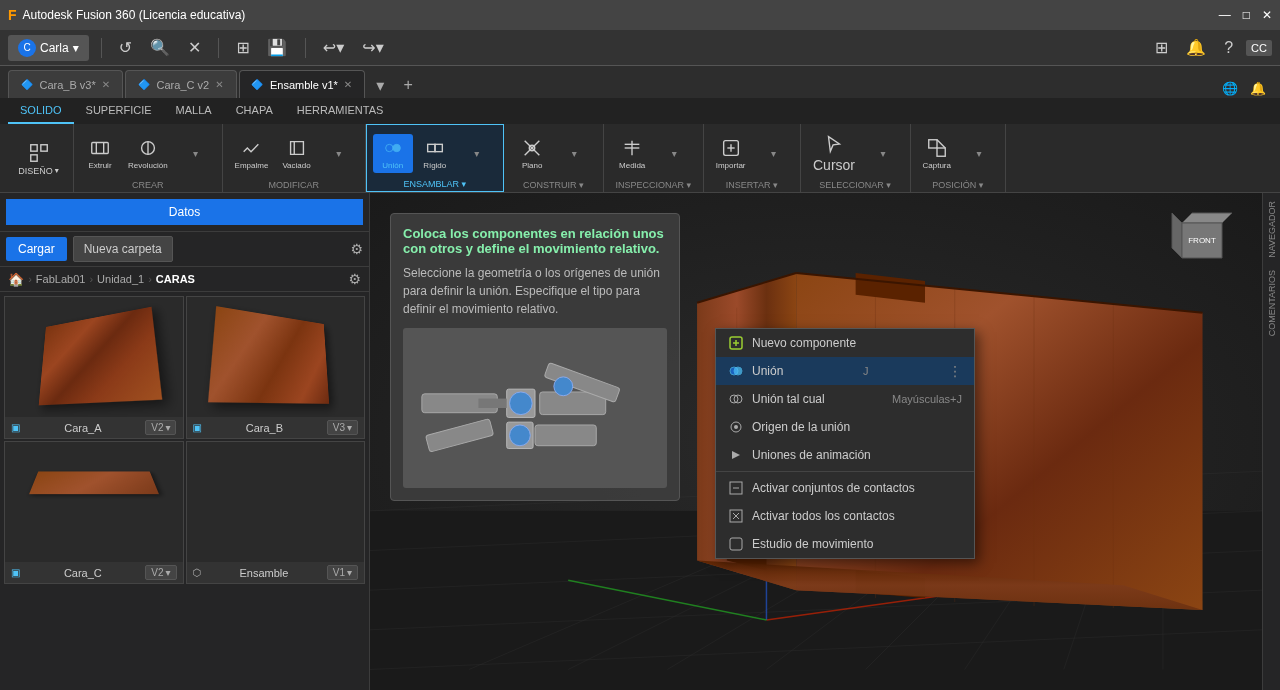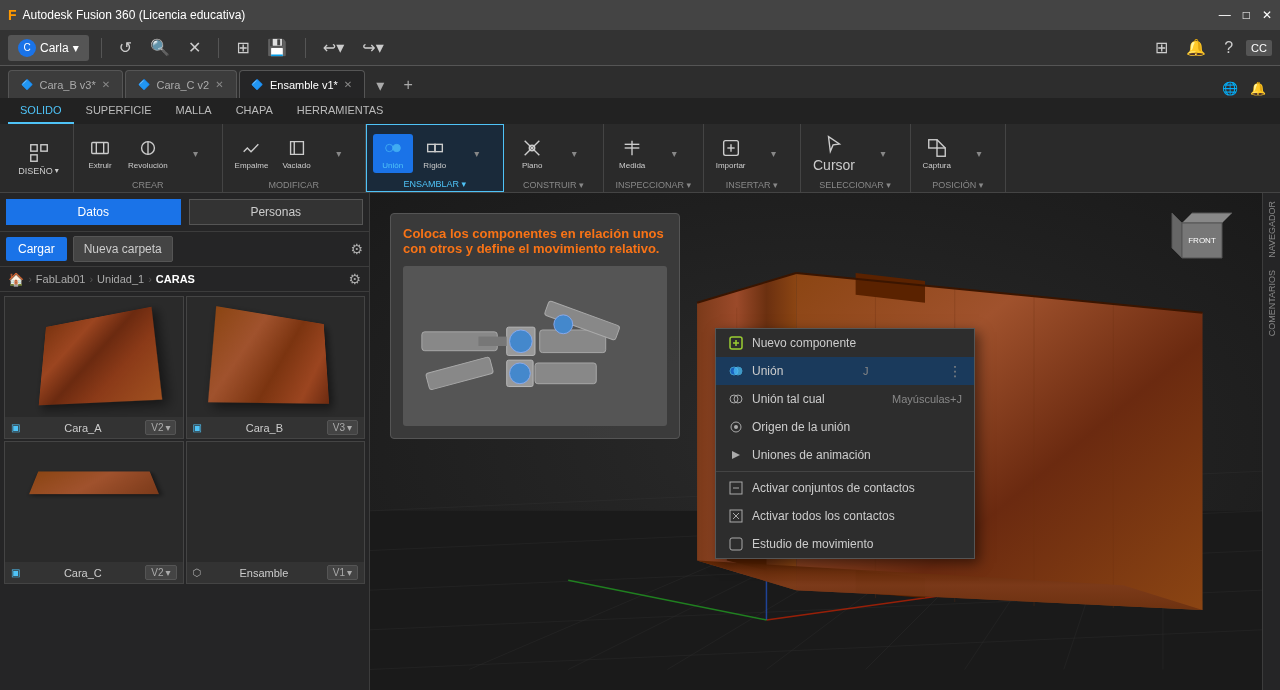--- a/index.html
+++ b/index.html
@@ -289,21 +289,21 @@
       border-radius: 4px;
       padding: 12px;
       color: #ddd;
       font-size: 12px;
       z-index: 50;
     }
     #tooltip-popup .tt-title {
       font-weight: bold;
       font-size: 13px;
       margin-bottom: 8px;
-      color: #f97316;
+      color: #86efac;
     }
     #tooltip-popup .tt-body { color: #bbb; line-height: 1.5; }
     #tooltip-img {
       width: 100%;
       height: 160px;
       margin-top: 10px;
       background: #555;
       display: flex;
       align-items: center;
       justify-content: center;
@@ -635,23 +635,20 @@
     </div>
   </div>
 </div>
 
 <div id="main">
 
   <div id="left-panel">
     <div id="panel-buttons">
       <div class="panel-tab active">
         <span>Datos</span>
-      </div>
-      <div class="panel-tab">
-        <span>Personas</span>
       </div>
     </div>
     <div id="panel-actions">
       <button class="btn-cargar">Cargar</button>
       <button class="btn-nueva-carpeta">Nueva carpeta</button>
       <div style="flex:1"></div>
       <button class="btn-settings">⚙</button>
     </div>
     <div id="breadcrumb">
       <span class="home-icon">🏠</span>
@@ -815,20 +812,21 @@
         <svg viewBox="0 0 70 70">
           <polygon points="15,20 55,20 65,10 25,10" fill="#888" stroke="#555" stroke-width="1"></polygon>
           <polygon points="15,20 15,55 5,45 5,10" fill="#666" stroke="#555" stroke-width="1"></polygon>
           <polygon points="15,20 55,20 55,55 15,55" fill="#777" stroke="#555" stroke-width="1"></polygon>
           <text x="35" y="40" text-anchor="middle" fill="#fff" font-size="8" font-family="Arial">FRONT</text>
         </svg>
       </div>
 
       <div id="tooltip-popup">
         <div class="tt-title">Coloca los componentes en relación unos con otros y define el movimiento relativo.</div>
+        <div class="tt-body">Seleccione la geometría o los orígenes de unión para definir la unión. Especifique el tipo para definir el movimiento relativo.</div>
         <div id="tooltip-img">
 
           <svg viewBox="0 0 280 150" width="280" height="150">
             <rect width="280" height="150" fill="#555"></rect>
 
             <rect x="20" y="60" width="80" height="20" rx="3" fill="#888" stroke="#aaa"></rect>
             <rect x="110" y="55" width="30" height="30" rx="2" fill="#999" stroke="#bbb"></rect>
             <circle cx="125" cy="70" r="12" fill="#4488cc" stroke="#88aaee"></circle>
             <rect x="145" y="58" width="70" height="24" rx="3" fill="#888" stroke="#aaa"></rect>
             <rect x="80" y="65" width="30" height="10" fill="#777"></rect>

